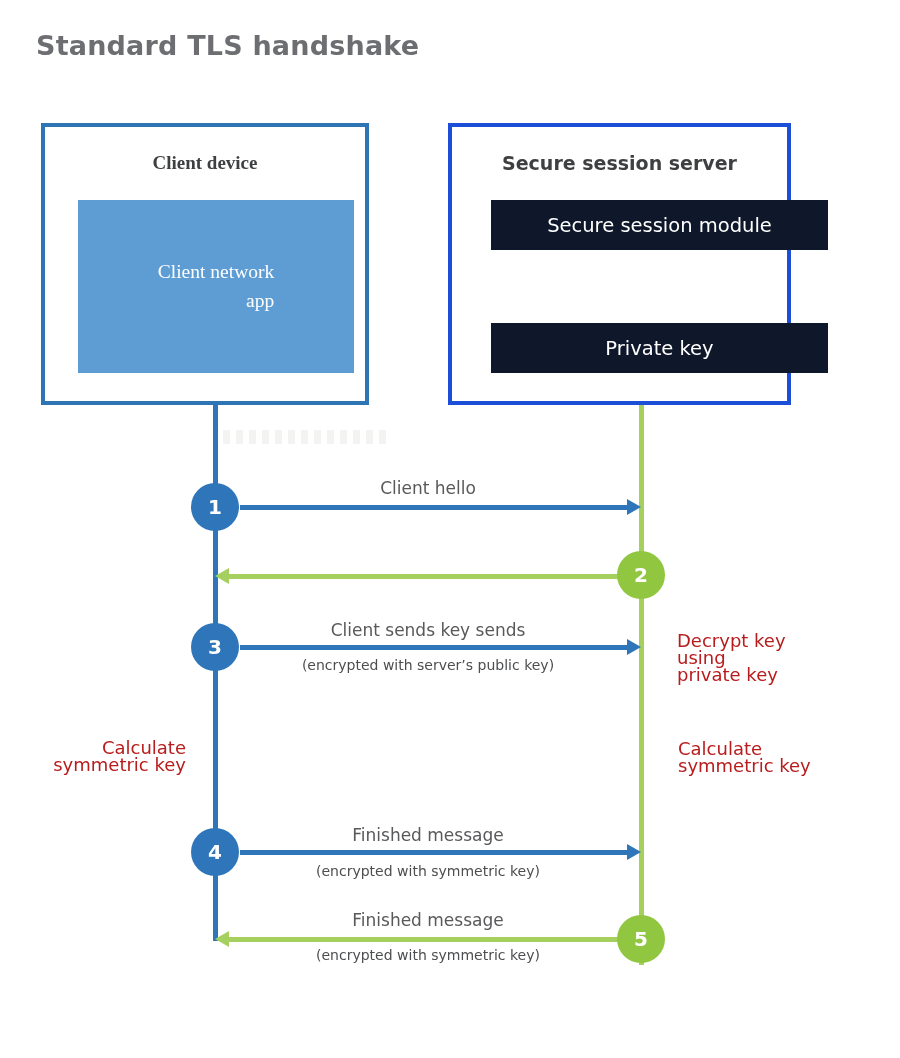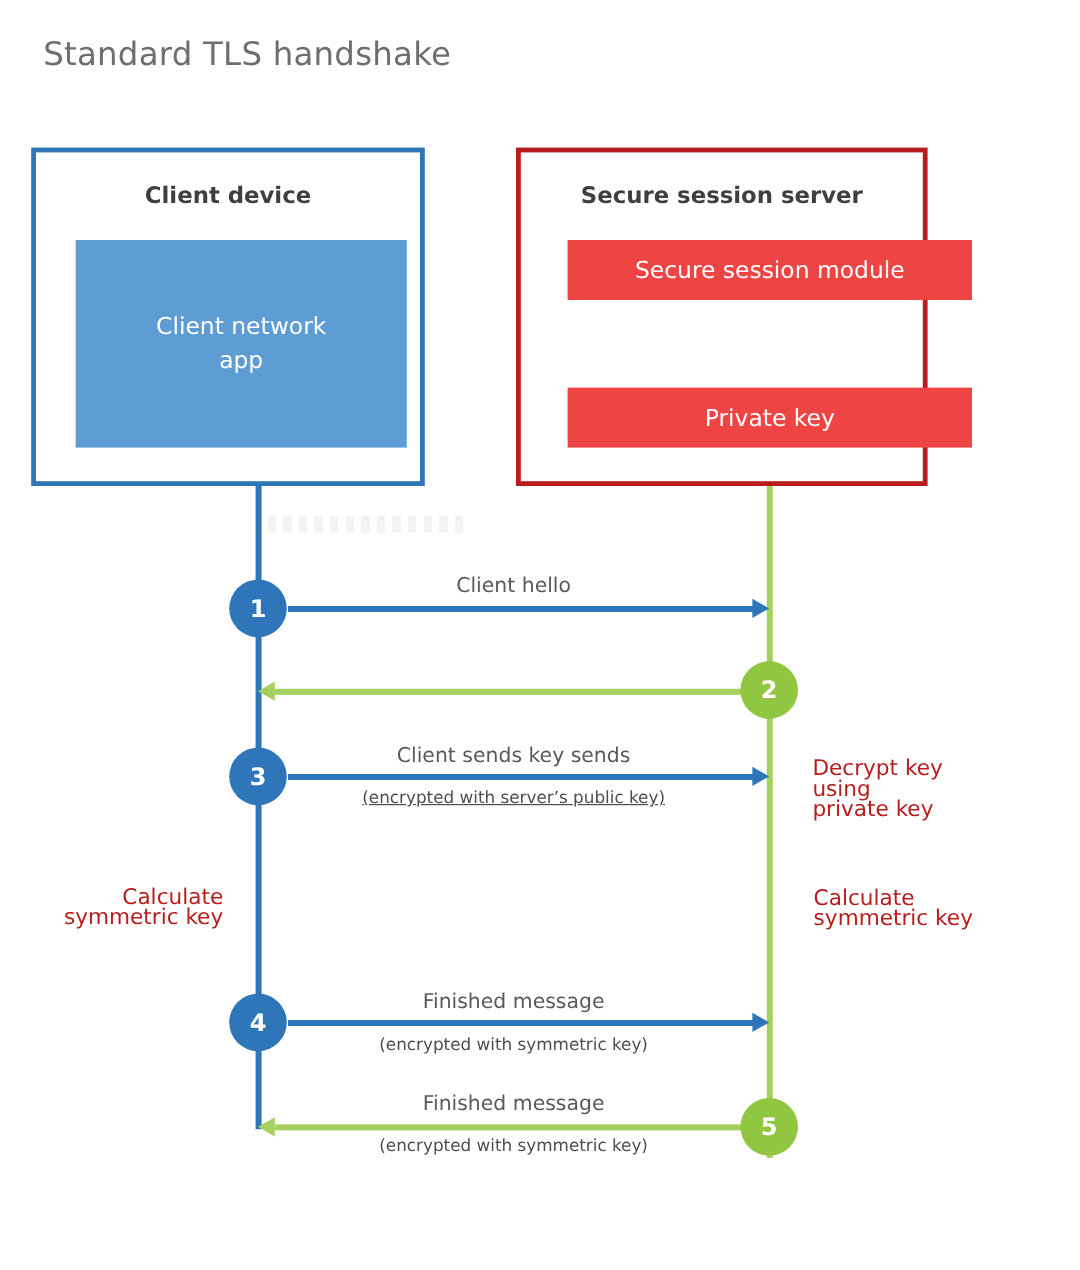--- a/index.html
+++ b/index.html
@@ -4,41 +4,41 @@
 <style>
   * { margin:0; padding:0; box-sizing:border-box; }
   html,body { background:#ffffff; }
   body { font-family:"DejaVu Sans","Liberation Sans",sans-serif; }
   .page {
     position:relative; width:900px; height:1058px; background:#ffffff;
     overflow:hidden;
   }
   .diagram-title {
     position:absolute; left:36px; top:30px;
-    font-size:27px; font-weight:400; color:#6d6e71; letter-spacing:0.2px;
+    font-size:27px; font-weight:700; color:#6d6e71; letter-spacing:0.2px;
   }
   
   .actor-box {
     position:absolute; top:123px; height:282px; background:#ffffff;
   }
-  .client-box { left:26px; width:328px; border:4px solid #2e75b6; }
-  .server-box { left:430px; width:343px; border:4px solid #b91c1c; }
+  .client-box { left:41px; width:328px; border:4px solid #2e75b6;font-family:Liberation Serif, serif; }
+  .server-box { left:448px; width:343px; border:4px solid #1d4ed8; }
   .actor-title {
     position:absolute; left:0; right:0; top:25px; text-align:center;
     font-size:19px; font-weight:bold; color:#3e3f41;
   }
   .client-app {
     position:absolute; left:33px; top:73px; width:276px; height:173px;
     background:#5e9dd4; display:flex; align-items:center; justify-content:center;
-    color:#ffffff; font-size:19.5px; line-height:1.45; text-align:center;
+    color:#ffffff; font-size:19.5px; line-height:1.45; text-align:right;
     white-space:pre-line;
   }
   .server-bar {
     position:absolute; left:39px; width:337px; height:50px;
-    background:#ef4444; display:flex; align-items:center; justify-content:center;
+    background:#0f172a; display:flex; align-items:center; justify-content:center;
     color:#ffffff; font-size:19.5px; text-align:center;
   }
   .bar-1 { top:73px; } .bar-2 { top:135px; } .bar-3 { top:196px; }
   
   .lifeline { position:absolute; width:5px; }
   .lifeline-client { left:213px; top:405px; height:536px; background:#2e76b9; }
   .lifeline-server { left:639px; top:405px; height:560px; background:#a5d05e; }
   .ghost-dashes {
     position:absolute; left:223px; top:430px; width:168px; height:14px;
     background:repeating-linear-gradient(90deg,#efefed 0 7px,transparent 7px 13px);
@@ -103,21 +103,21 @@
   <div class="msg-label" style="top:478px;">Client hello</div>
   <div class="arrow-line line-blue" style="left:240px; top:505px; width:388px;"></div>
   <div class="arrow-head head-right-blue" style="left:627px; top:499px;"></div>
   <div class="step-circle circle-blue" style="left:191px; top:483px;">1</div>
 
   <div class="arrow-line line-green" style="left:229px; top:574px; width:390px;"></div>
   <div class="arrow-head head-left-green" style="left:215px; top:568px;"></div>
   <div class="step-circle circle-green" style="left:617px; top:551px;">2</div>
 
   <div class="msg-label" style="top:620px;">Client sends key sends</div>
-  <div class="msg-sublabel" style="top:657px;text-decoration:underline;">(encrypted with server’s public key)</div>
+  <div class="msg-sublabel" style="top:657px;">(encrypted with server’s public key)</div>
   <div class="arrow-line line-blue" style="left:240px; top:645px; width:388px;"></div>
   <div class="arrow-head head-right-blue" style="left:627px; top:639px;"></div>
   <div class="step-circle circle-blue" style="left:191px; top:623px;">3</div>
 
   <div class="side-note note-decrypt">Decrypt key using
 private key</div>
   <div class="side-note note-calc-left">Calculate
 symmetric key</div>
   <div class="side-note note-calc-right">Calculate
 symmetric key</div>

